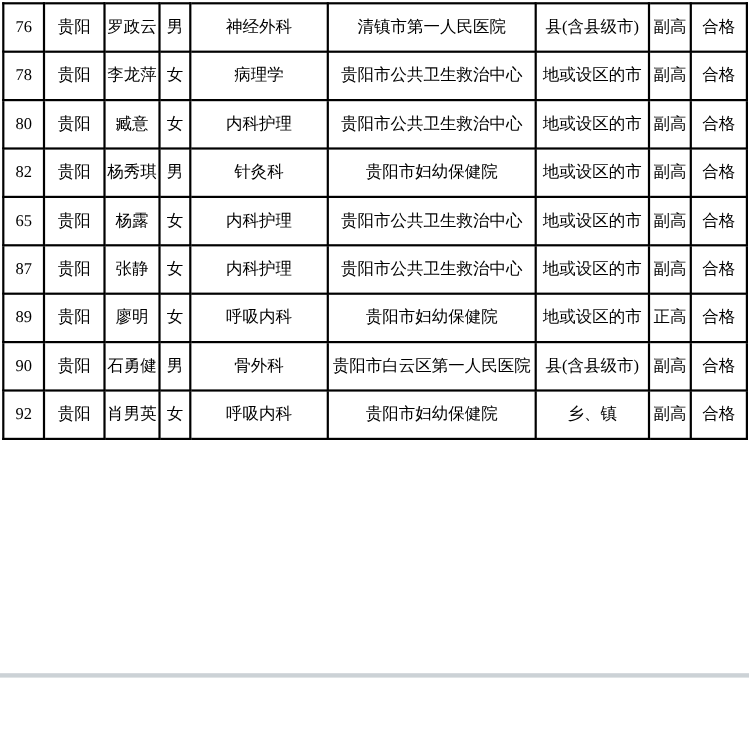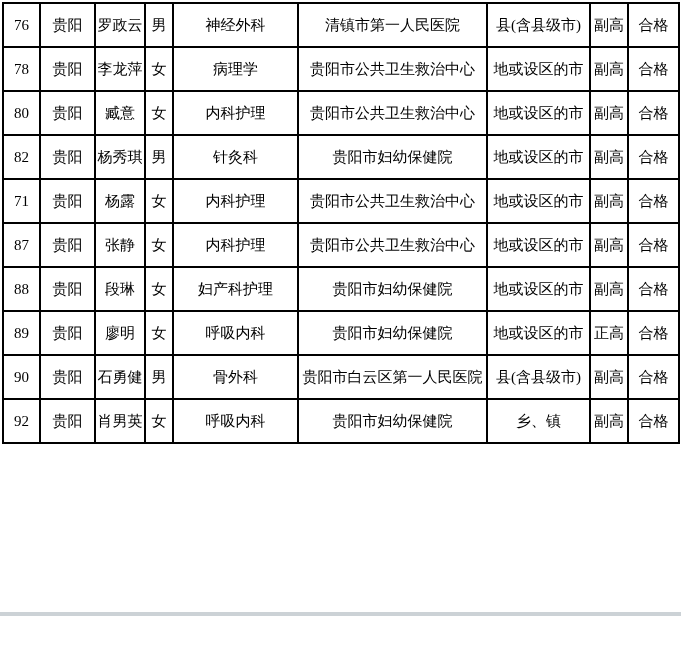--- a/index.html
+++ b/index.html
@@ -110,48 +110,37 @@
           <td class="c-city">贵阳</td>
           <td class="c-name">杨秀琪</td>
           <td class="c-gender">男</td>
           <td class="c-specialty">针灸科</td>
           <td class="c-hospital">贵阳市妇幼保健院</td>
           <td class="c-level">地或设区的市</td>
           <td class="c-title">副高</td>
           <td class="c-result">合格</td>
         </tr>
         <tr>
-          <td class="c-seq">71</td>
+          <td class="c-seq">65</td>
           <td class="c-city">贵阳</td>
           <td class="c-name">杨露</td>
           <td class="c-gender">女</td>
           <td class="c-specialty">内科护理</td>
           <td class="c-hospital">贵阳市公共卫生救治中心</td>
           <td class="c-level">地或设区的市</td>
           <td class="c-title">副高</td>
           <td class="c-result">合格</td>
         </tr>
         <tr>
           <td class="c-seq">87</td>
           <td class="c-city">贵阳</td>
           <td class="c-name">张静</td>
           <td class="c-gender">女</td>
           <td class="c-specialty">内科护理</td>
           <td class="c-hospital">贵阳市公共卫生救治中心</td>
-          <td class="c-level">地或设区的市</td>
-          <td class="c-title">副高</td>
-          <td class="c-result">合格</td>
-        </tr>
-        <tr>
-          <td class="c-seq">88</td>
-          <td class="c-city">贵阳</td>
-          <td class="c-name">段琳</td>
-          <td class="c-gender">女</td>
-          <td class="c-specialty">妇产科护理</td>
-          <td class="c-hospital">贵阳市妇幼保健院</td>
           <td class="c-level">地或设区的市</td>
           <td class="c-title">副高</td>
           <td class="c-result">合格</td>
         </tr>
         <tr>
           <td class="c-seq">89</td>
           <td class="c-city">贵阳</td>
           <td class="c-name">廖明</td>
           <td class="c-gender">女</td>
           <td class="c-specialty">呼吸内科</td>

